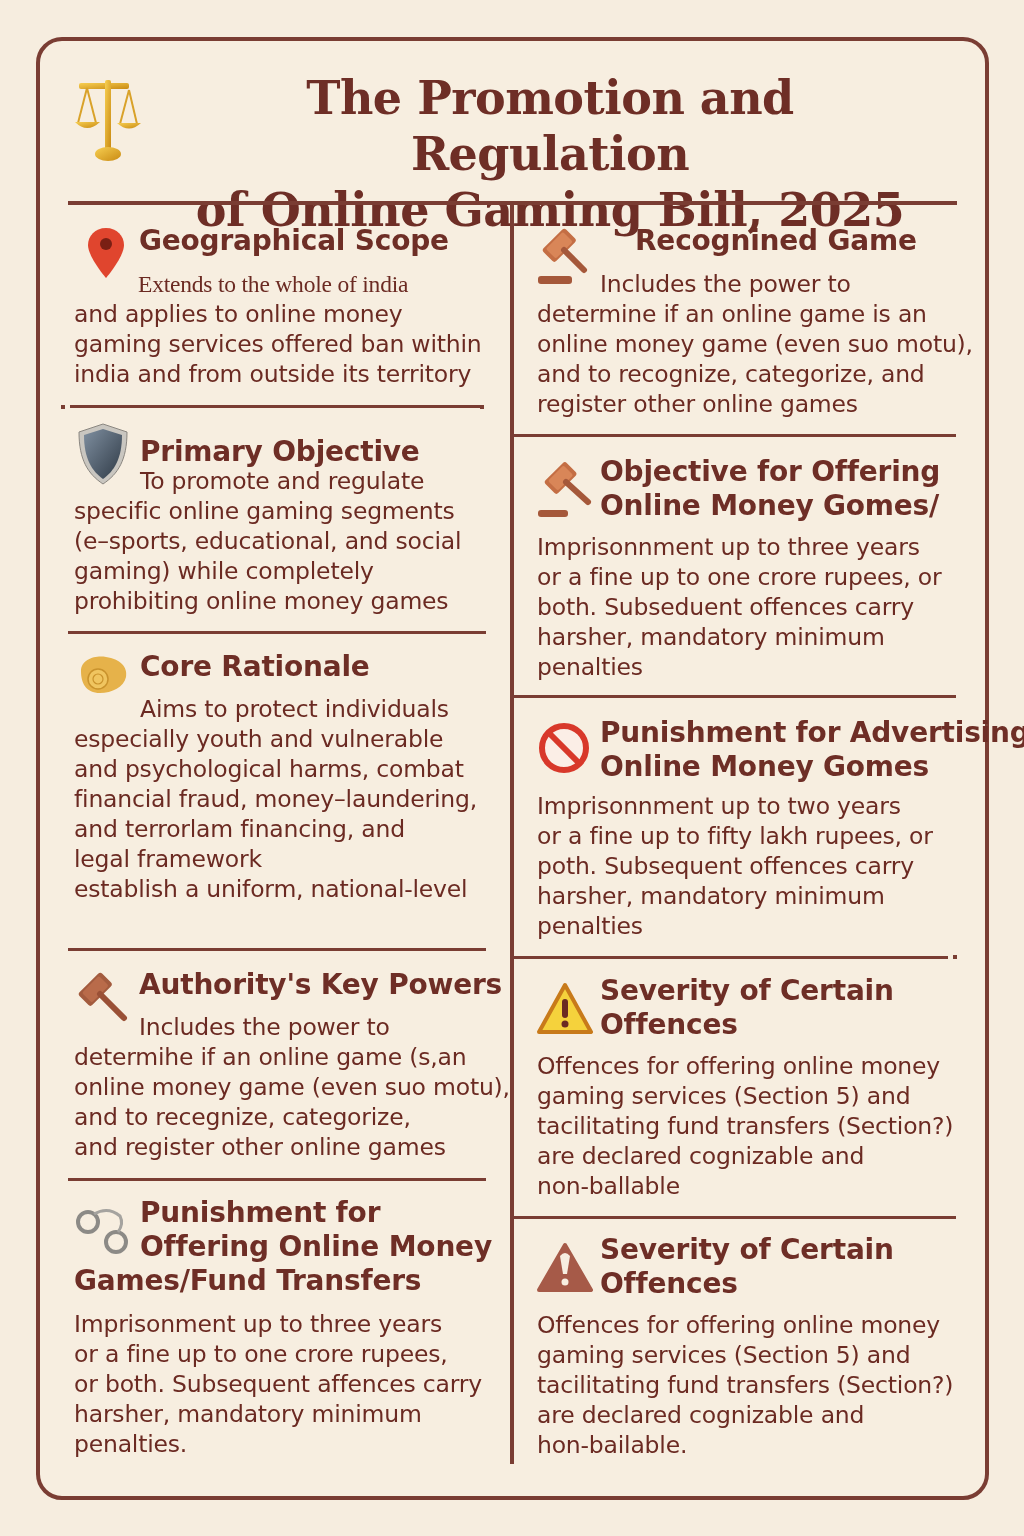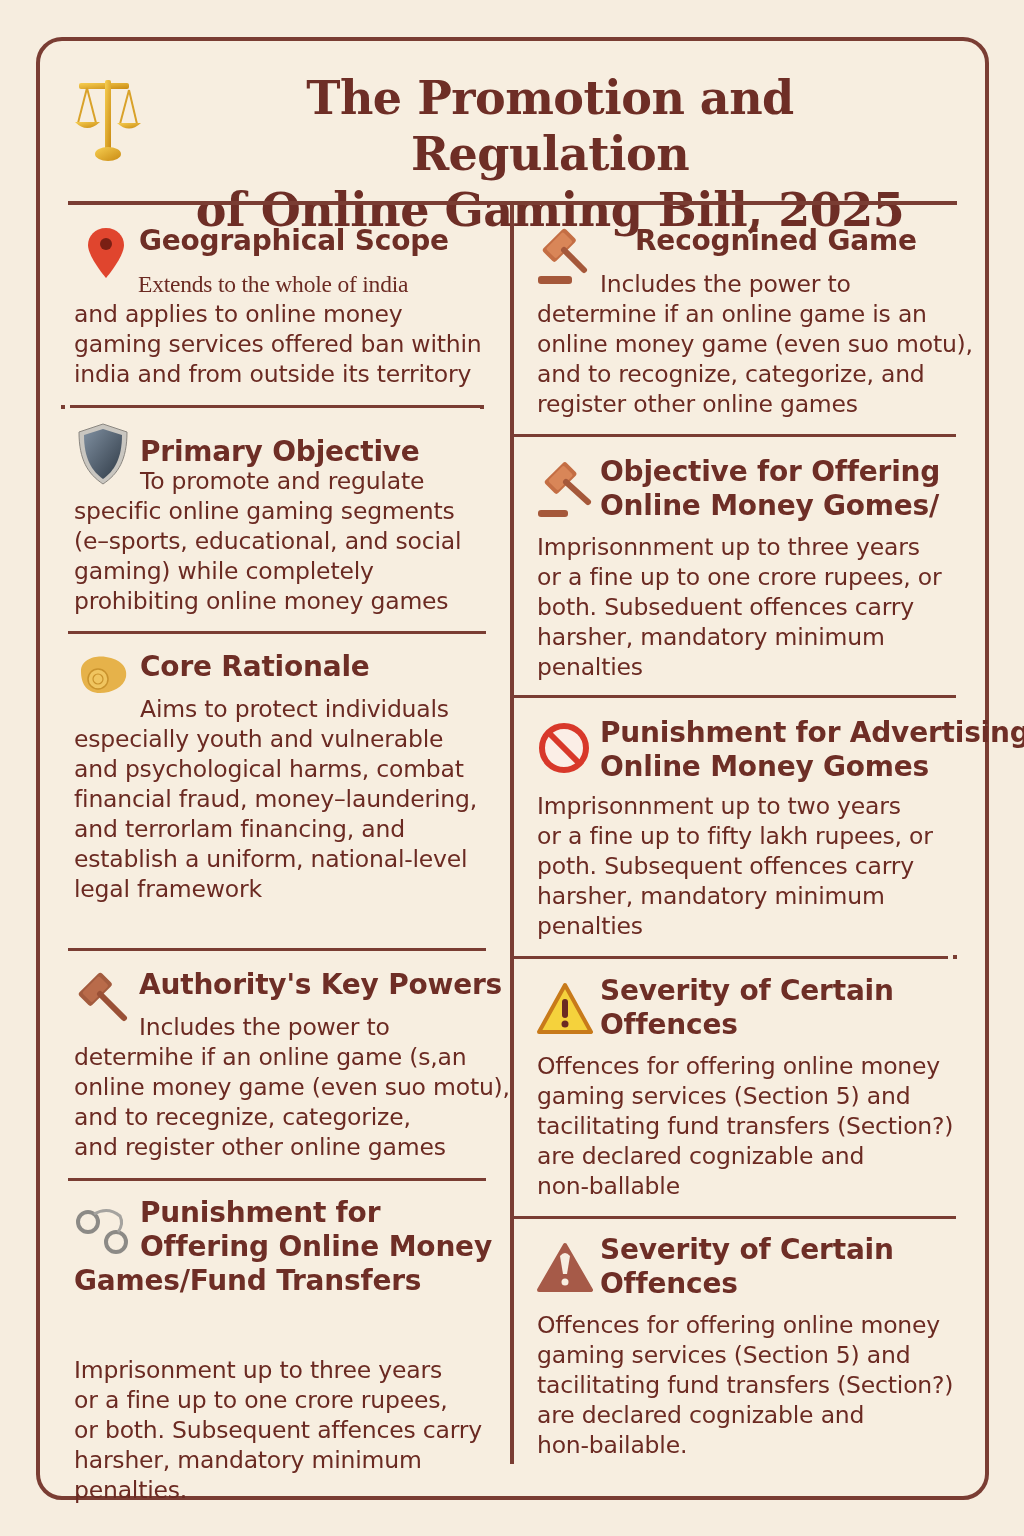--- a/index.html
+++ b/index.html
@@ -129,22 +129,22 @@
       <circle cx="22" cy="26" r="5" fill="none" stroke="#c9922c" stroke-width="1.2"></circle>
     </svg>
   </div>
   <div class="sec-title" style="left:140px; top:650px;">Core Rationale</div>
   <div class="sec-body" style="left:74px; top:694px;">
     <span class="line" style="padding-left:66px;">Aims to protect individuals</span>
     <span class="line">especially youth and vulnerable</span>
     <span class="line">and psychological harms, combat</span>
     <span class="line">financial fraud, money–laundering,</span>
     <span class="line">and terrorlam financing, and</span>
+    <span class="line">legal framework</span>
     <span class="line">establish a uniform, national-level</span>
-    <span class="line">legal framework</span>
   </div>
 </div>
 
 <div class="section">
   <div class="sec-icon" style="left:74px; top:970px;">
     <svg width="56" height="54" viewBox="0 0 56 54">
       <g transform="rotate(-45 22 20)">
         <rect x="6" y="10" width="32" height="18" rx="3" fill="#a35b3e"></rect>
         <rect x="10" y="12" width="24" height="14" rx="2" fill="#b96b4a"></rect>
       </g>
@@ -165,21 +165,21 @@
   <div class="sec-icon" style="left:74px; top:1204px;">
     <svg width="60" height="54" viewBox="0 0 60 54">
       <circle cx="14" cy="18" r="10" fill="none" stroke="#8c8a86" stroke-width="4"></circle>
       <circle cx="42" cy="38" r="10" fill="none" stroke="#8c8a86" stroke-width="4"></circle>
       <path d="M20 10 Q34 2 46 12 Q50 20 44 28" fill="none" stroke="#a5a39f" stroke-width="3"></path>
     </svg>
   </div>
   <div class="sec-title" style="left:140px; top:1196px;">Punishment for</div>
   <div class="sec-title" style="left:140px; top:1230px;">Offering Online Money</div>
   <div class="sec-title" style="left:74px; top:1264px;">Games/Fund Transfers</div>
-  <div class="sec-body" style="left:74px; top:1309px;margin-top:46px;">
+  <div class="sec-body" style="left:74px; top:1309px;">
     <span class="line">Imprisonment up to three years</span>
     <span class="line">or a fine up to one crore rupees,</span>
     <span class="line">or both. Subsequent affences carry</span>
     <span class="line">harsher, mandatory minimum</span>
     <span class="line">penalties.</span>
   </div>
 </div>
 
 <div class="section">
   <div class="sec-icon" style="left:536px; top:228px;">

